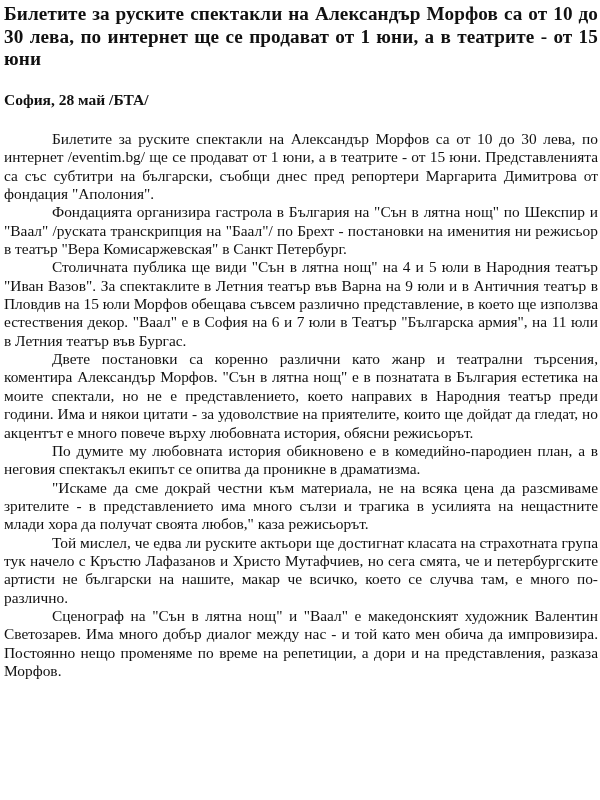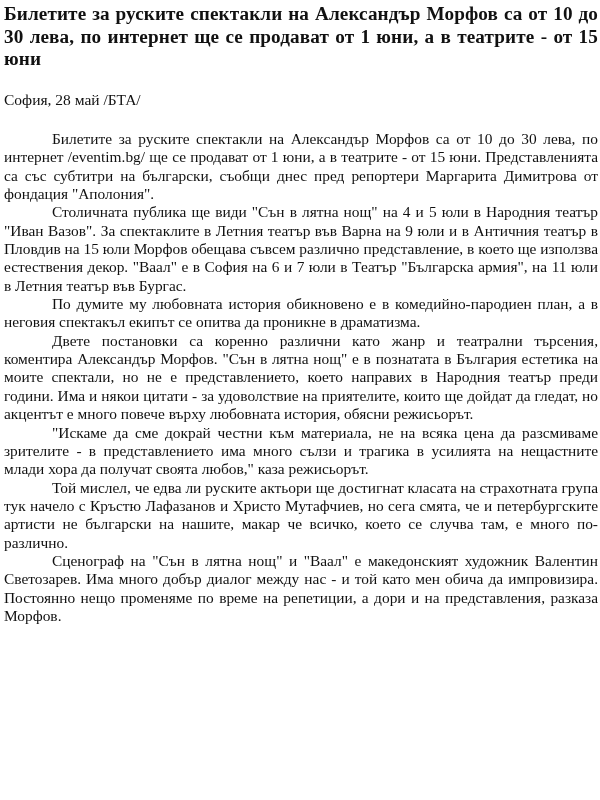--- a/index.html
+++ b/index.html
@@ -10,40 +10,41 @@
   }
   .page { position: relative; width: 600px; height: 600px; padding: 0 2px 15px 4px; box-sizing: border-box; }
   .title {
     margin: 0; padding-top: 3px;
     font-weight: bold; font-size: 19.2px; line-height: 22.5px;
     text-align: justify; text-align-last: left;
     letter-spacing: 0.1px;
   }
   .dateline {
     margin: 0; position: absolute; top: 91px; left: 4px;
-    font-weight: normal; font-size: 15.5px; line-height: 18px;
+    font-weight: bold; font-size: 15.5px; line-height: 18px;
   }
   .body {
     position: absolute; top: 130px; left: 4px; right: 2px;
   }
   .body p {
     margin: 0;
     font-size: 15.4px; line-height: 18.35px;
     text-indent: 48px;
     text-align: justify;
   }
 </style>
 </head>
 <body>
 
 <div class="page">
   <h1 class="title">Билетите за руските спектакли на Александър Морфов са от 10 до 30 лева, по интернет ще се продават от 1 юни, а в театрите - от 15 юни</h1>
   <p class="dateline">София, 28 май /БТА/</p>
   <div class="body">
     <p>Билетите за руските спектакли на Александър Морфов са от 10 до 30 лева, по интернет /eventim.bg/ ще се продават от 1 юни, а в театрите - от 15 юни. Представленията са със субтитри на български, съобщи днес пред репортери Маргарита Димитрова от фондация "Аполония".</p>
+    <p>Фондацията организира гастрола в България на "Сън в лятна нощ" по Шекспир и "Ваал" /руската транскрипция на "Баал"/ по Брехт - постановки на именития ни режисьор в театър "Вера Комисаржевская" в Санкт Петербург.</p>
     <p>Столичната публика ще види "Сън в лятна нощ" на 4 и 5 юли в Народния театър "Иван Вазов". За спектаклите в Летния театър във Варна на 9 юли и в Античния театър в Пловдив на 15 юли Морфов обещава съвсем различно представление, в което ще използва естествения декор. "Ваал" е в София на 6 и 7 юли в Театър "Българска армия", на 11 юли в Летния театър във Бургас.</p>
+    <p>Двете постановки са коренно различни като жанр и театрални търсения, коментира Александър Морфов. "Сън в лятна нощ" е в познатата в България естетика на моите спектали, но не е представлението, което направих в Народния театър преди години. Има и някои цитати - за удоволствие на приятелите, които ще дойдат да гледат, но акцентът е много повече върху любовната история, обясни режисьорът.</p>
     <p>По думите му любовната история обикновено е в комедийно-пародиен план, а в неговия спектакъл екипът се опитва да проникне в драматизма.</p>
-    <p>Двете постановки са коренно различни като жанр и театрални търсения, коментира Александър Морфов. "Сън в лятна нощ" е в познатата в България естетика на моите спектали, но не е представлението, което направих в Народния театър преди години. Има и някои цитати - за удоволствие на приятелите, които ще дойдат да гледат, но акцентът е много повече върху любовната история, обясни режисьорът.</p>
     <p>"Искаме да сме докрай честни към материала, не на всяка цена да разсмиваме зрителите - в представлението има много сълзи и трагика в усилията на нещастните млади хора да получат своята любов," каза режисьорът.</p>
     <p>Той мислел, че едва ли руските актьори ще достигнат класата на страхотната група тук начело с Кръстю Лафазанов и Христо Мутафчиев, но сега смята, че и петербургските артисти не български на нашите, макар че всичко, което се случва там, е много по-различно.</p>
     <p>Сценограф на "Сън в лятна нощ" и "Ваал" е македонският художник Валентин Светозарев. Има много добър диалог между нас - и той като мен обича да импровизира. Постоянно нещо променяме по време на репетиции, а дори и на представления, разказа Морфов.</p>
   </div>
 </div>
 
 </body></html>

